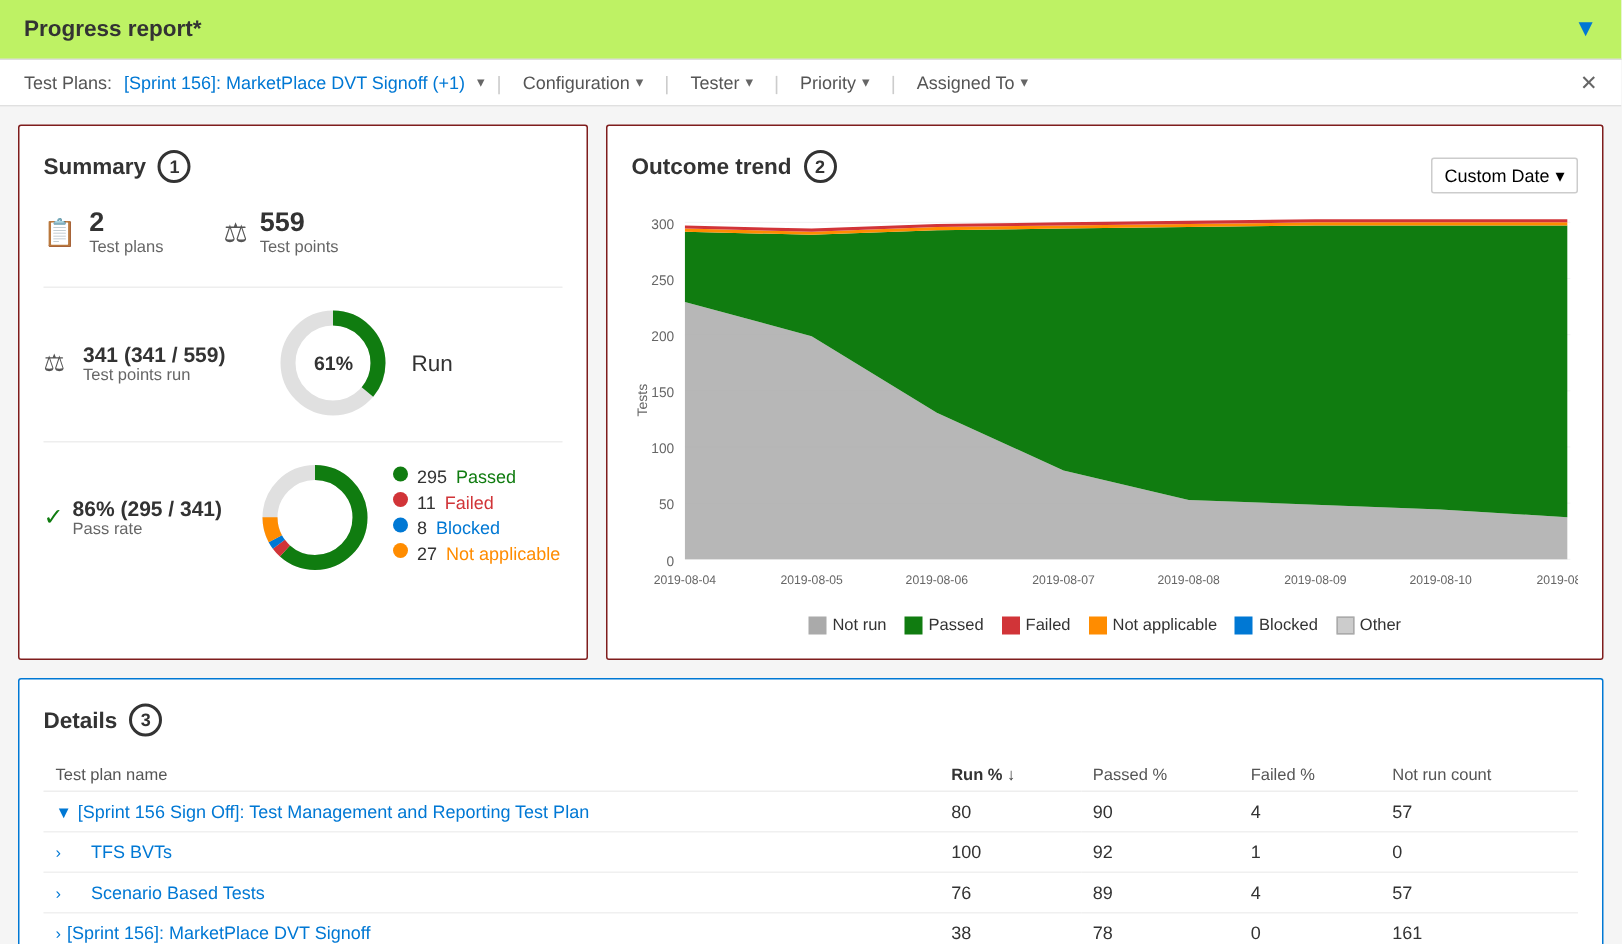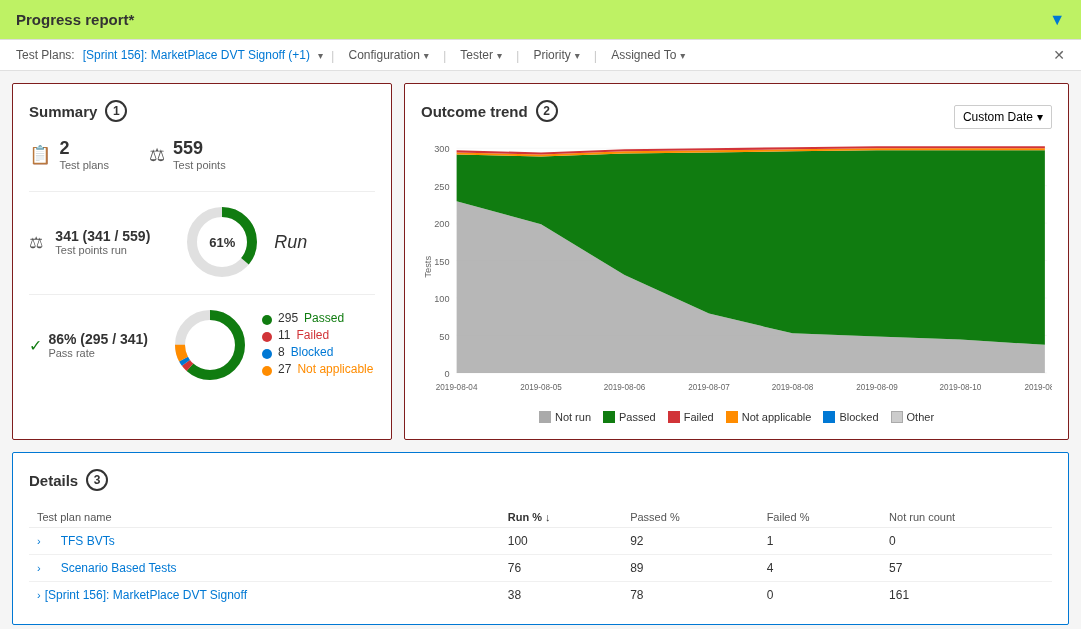--- a/index.html
+++ b/index.html
@@ -46,21 +46,21 @@
       display: flex; align-items: center; justify-content: center;
       font-size: 12px; font-weight: 600; color: #333;
     }
     .summary-stat { display: flex; align-items: center; gap: 8px; margin-bottom: 8px; }
     .stat-num { font-size: 18px; font-weight: 600; color: #333; }
     .stat-label { font-size: 11px; color: #666; }
 
     .divider { border: none; border-top: 1px solid #eee; margin: 10px 0; }
 
     .legend-list { list-style: none; }
-    .legend-item { display: flex; align-items: flex-end; gap: 6px; font-size: 12px; margin-bottom: 3px; }
+    .legend-item { display: flex; align-items: flex-start; gap: 6px; font-size: 12px; margin-bottom: 3px; }
     .legend-dot { width: 10px; height: 10px; border-radius: 50%; flex-shrink: 0; }
 
     
     .outcome-header { display: flex; align-items: center; justify-content: space-between; margin-bottom: 8px; }
     .custom-date-btn {
       display: flex; align-items: center; gap: 4px;
       border: 1px solid #ccc; padding: 4px 8px; border-radius: 2px;
       font-size: 12px; cursor: pointer; background: #fff;
     }
 
@@ -161,21 +161,21 @@
           
           <svg viewBox="0 0 80 80" width="80" height="80">
             <circle cx="40" cy="40" r="30" fill="none" stroke="#e0e0e0" stroke-width="10"></circle>
 
             <circle cx="40" cy="40" r="30" fill="none" stroke="#107c10" stroke-width="10" stroke-dasharray="115 188.5" stroke-dashoffset="47" transform="rotate(-90 40 40)"></circle>
           </svg>
           <div style="position:absolute;top:50%;left:50%;transform:translate(-50%,-50%);font-size:13px;font-weight:600;">
             <span>61%</span>
           </div>
         </div>
-        <span style="font-size:18px; color:#333;font-style:italic;">Run</span>
+        <span style="font-size:15px; color:#333;">Run</span>
       </div>
 
       <hr class="divider">
 
       <div style="display:flex; align-items:center; gap:12px; margin-top:8px;">
         <div style="display:flex; align-items:center; gap:6px;">
           <span style="color:#107c10; font-size:16px;">✓</span>
           <div>
             <div class="stat-num" style="font-size:14px;">86% (295 / 341)</div>
             <div class="stat-label">Pass rate</div>
@@ -312,20 +312,27 @@
       <thead>
         <tr>
           <th>Test plan name</th>
           <th class="sort-col">Run % ↓</th>
           <th>Passed %</th>
           <th>Failed %</th>
           <th>Not run count</th>
         </tr>
       </thead>
       <tbody id="details-tbody">
+      <tr>
+            <td><span class="row-expand" style="font-size: 11px;">▼</span><span style="color: rgb(0, 120, 212); cursor: pointer;">[Sprint 156 Sign Off]: Test Management and Reporting Test Plan</span></td>
+            <td>80</td>
+            <td>90</td>
+            <td>4</td>
+            <td>57</td>
+          </tr>
           <tr>
             <td><span class="row-expand" style="font-size: 11px;">›</span><span style="color: rgb(0, 120, 212); cursor: pointer; padding-left: 16px;">TFS BVTs</span></td>
             <td>100</td>
             <td>92</td>
             <td>1</td>
             <td>0</td>
           </tr>
           <tr>
             <td><span class="row-expand" style="font-size: 11px;">›</span><span style="color: rgb(0, 120, 212); cursor: pointer; padding-left: 16px;">Scenario Based Tests</span></td>
             <td>76</td>

